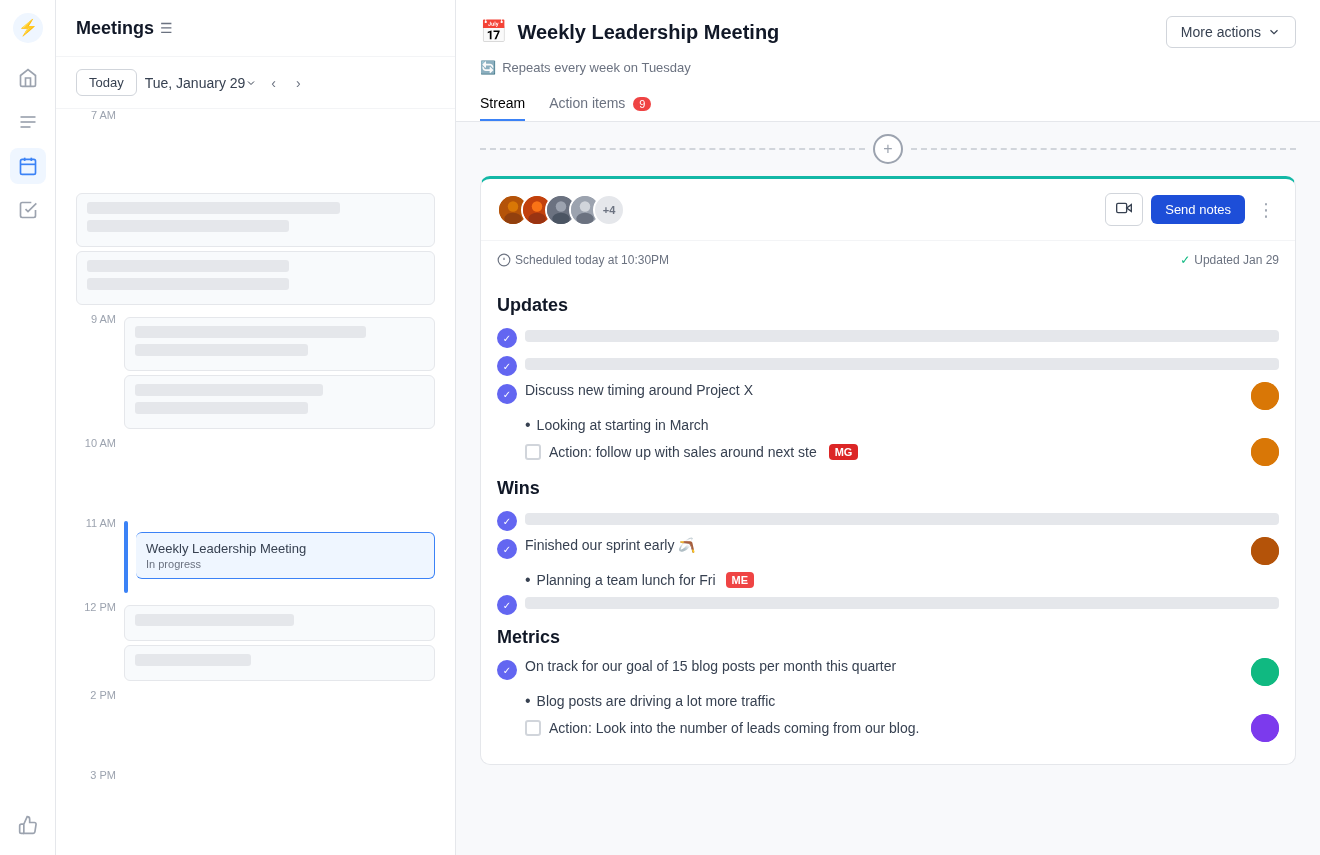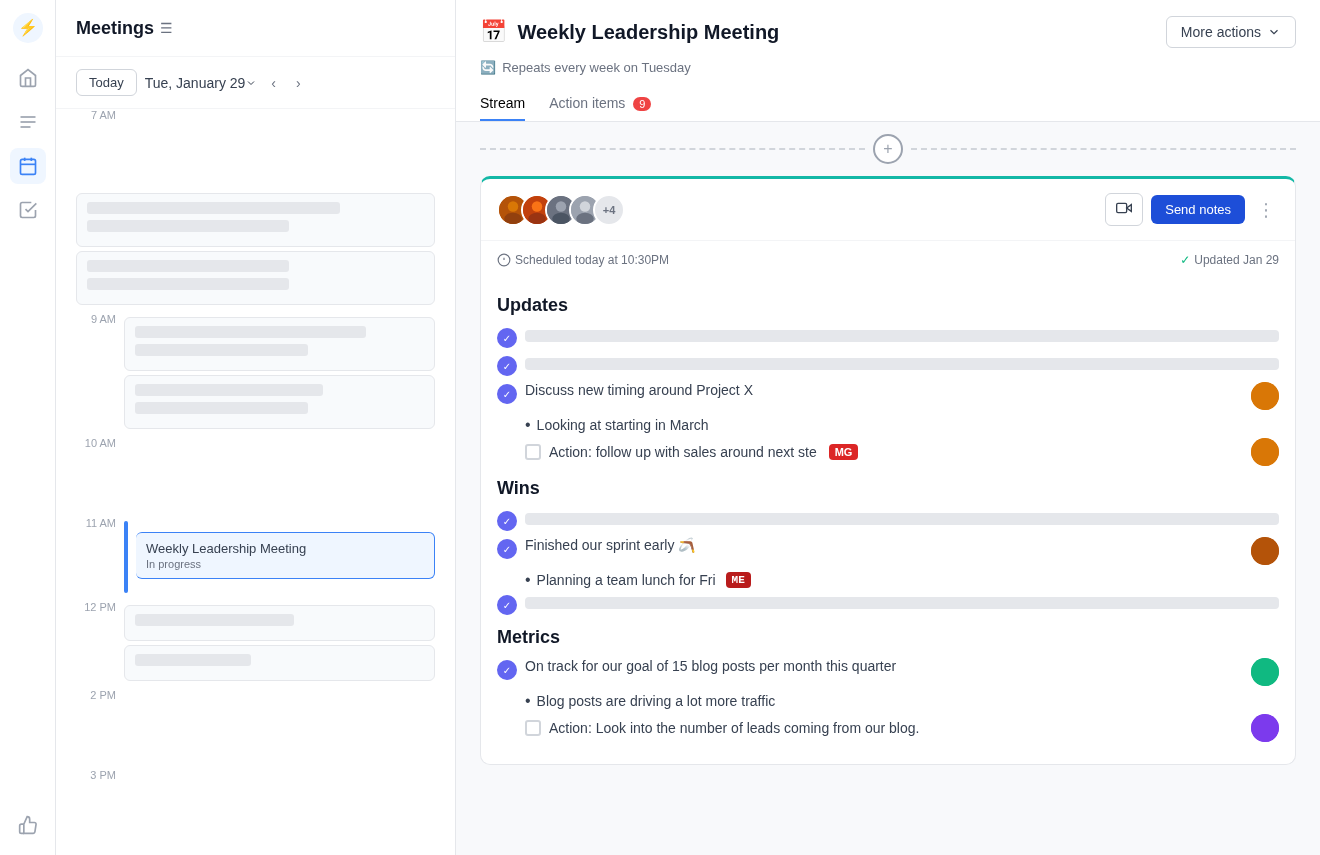--- a/index.html
+++ b/index.html
@@ -390,21 +390,21 @@
     }
     .action-text { font-size: 14px; color: #374151; }
     .tag {
       font-size: 11px;
       font-weight: 700;
       padding: 2px 6px;
       border-radius: 4px;
       margin-left: 4px;
     }
     .tag-mg { background: #dc2626; color: white; }
-    .tag-me { background: #b91c1c; color: white; font-family: Liberation Mono, monospace; }
+    .tag-me { background: #ef4444; color: white; }
   </style>
 </head>
 <body>
 
 <div class="sidebar">
   <div class="sidebar-logo">
     <svg width="32" height="32" viewBox="0 0 32 32">
       <circle cx="16" cy="16" r="15" fill="#eff6ff"></circle>
       <text x="16" y="21" text-anchor="middle" font-size="16">⚡</text>
     </svg>

